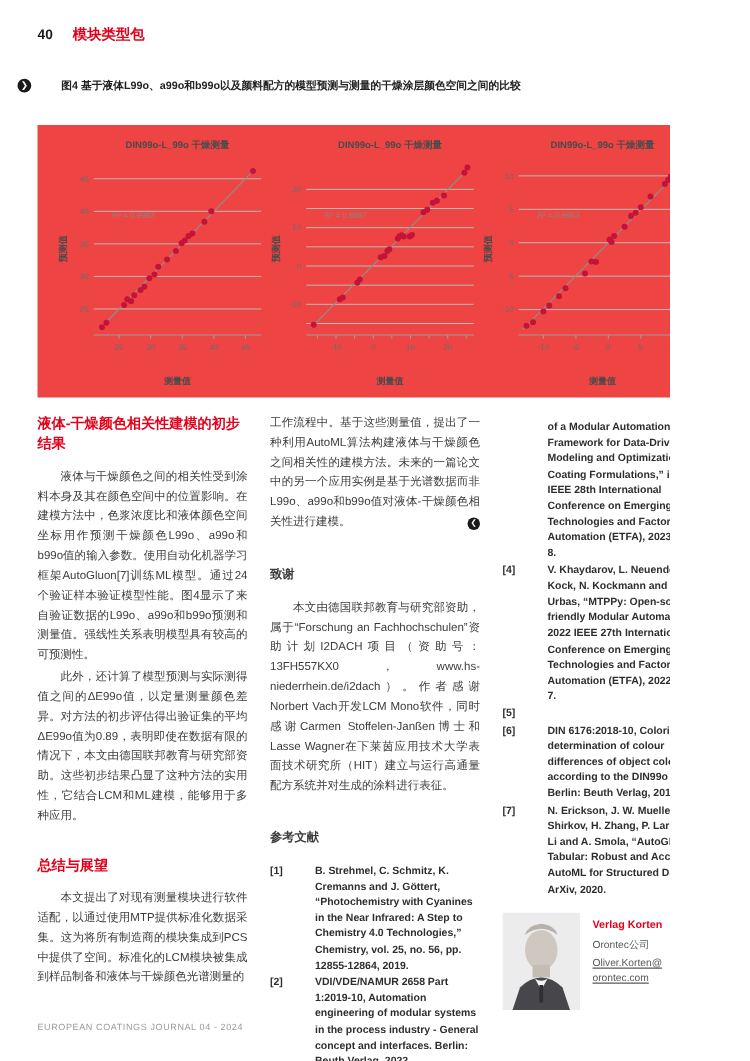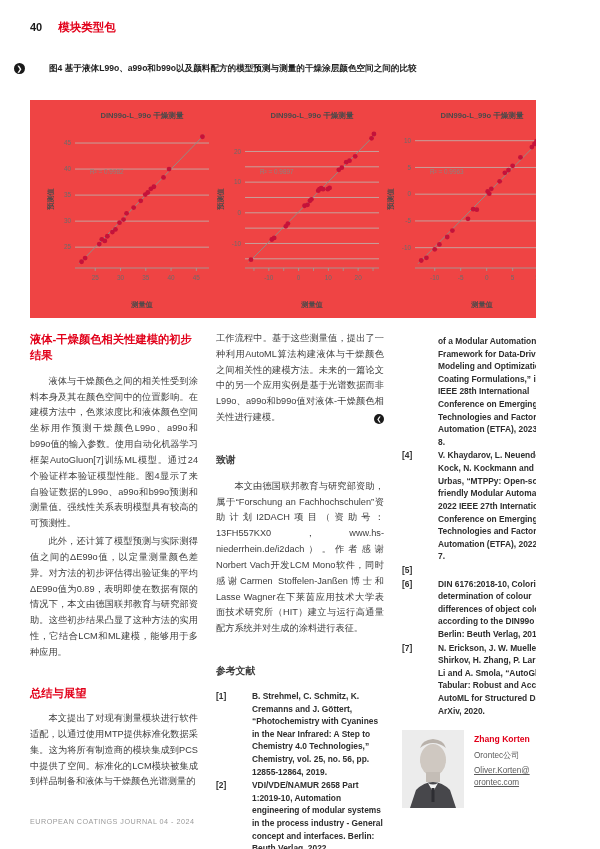--- a/index.html
+++ b/index.html
@@ -279,21 +279,21 @@
       <svg class="author-photo" width="62" height="78" viewBox="0 0 62 78">
         <rect x="0" y="0" width="62" height="78" fill="#ececec"></rect>
         <ellipse cx="31" cy="30" rx="13" ry="16" fill="#cfc8c1"></ellipse>
         <rect x="24" y="42" width="14" height="10" fill="#c4bdb6"></rect>
         <path d="M8 78 L14 60 Q22 52 31 52 Q40 52 48 60 L54 78 Z" fill="#47474b"></path>
         <path d="M26 53 L31 62 L36 53 Q31 56 26 53 Z" fill="#f4f4f4"></path>
         <rect x="29.5" y="58" width="3" height="14" fill="#2e2e33"></rect>
         <path d="M18 18 Q31 8 44 18 Q42 10 31 9 Q20 10 18 18 Z" fill="#b9b2ab"></path>
       </svg>
       <div class="author-info">
-        <div class="author-name">Zhang Korten</div>
+        <div class="author-name">Verlag Korten</div>
         <div class="author-company">Orontec公司</div>
         <div class="author-email">
           <span>Oliver.Korten@</span><br>
           <span>orontec.com</span>
         </div>
       </div>
     </div>
   </div>
 
   <div class="footer">EUROPEAN COATINGS JOURNAL 04 - 2024</div>

